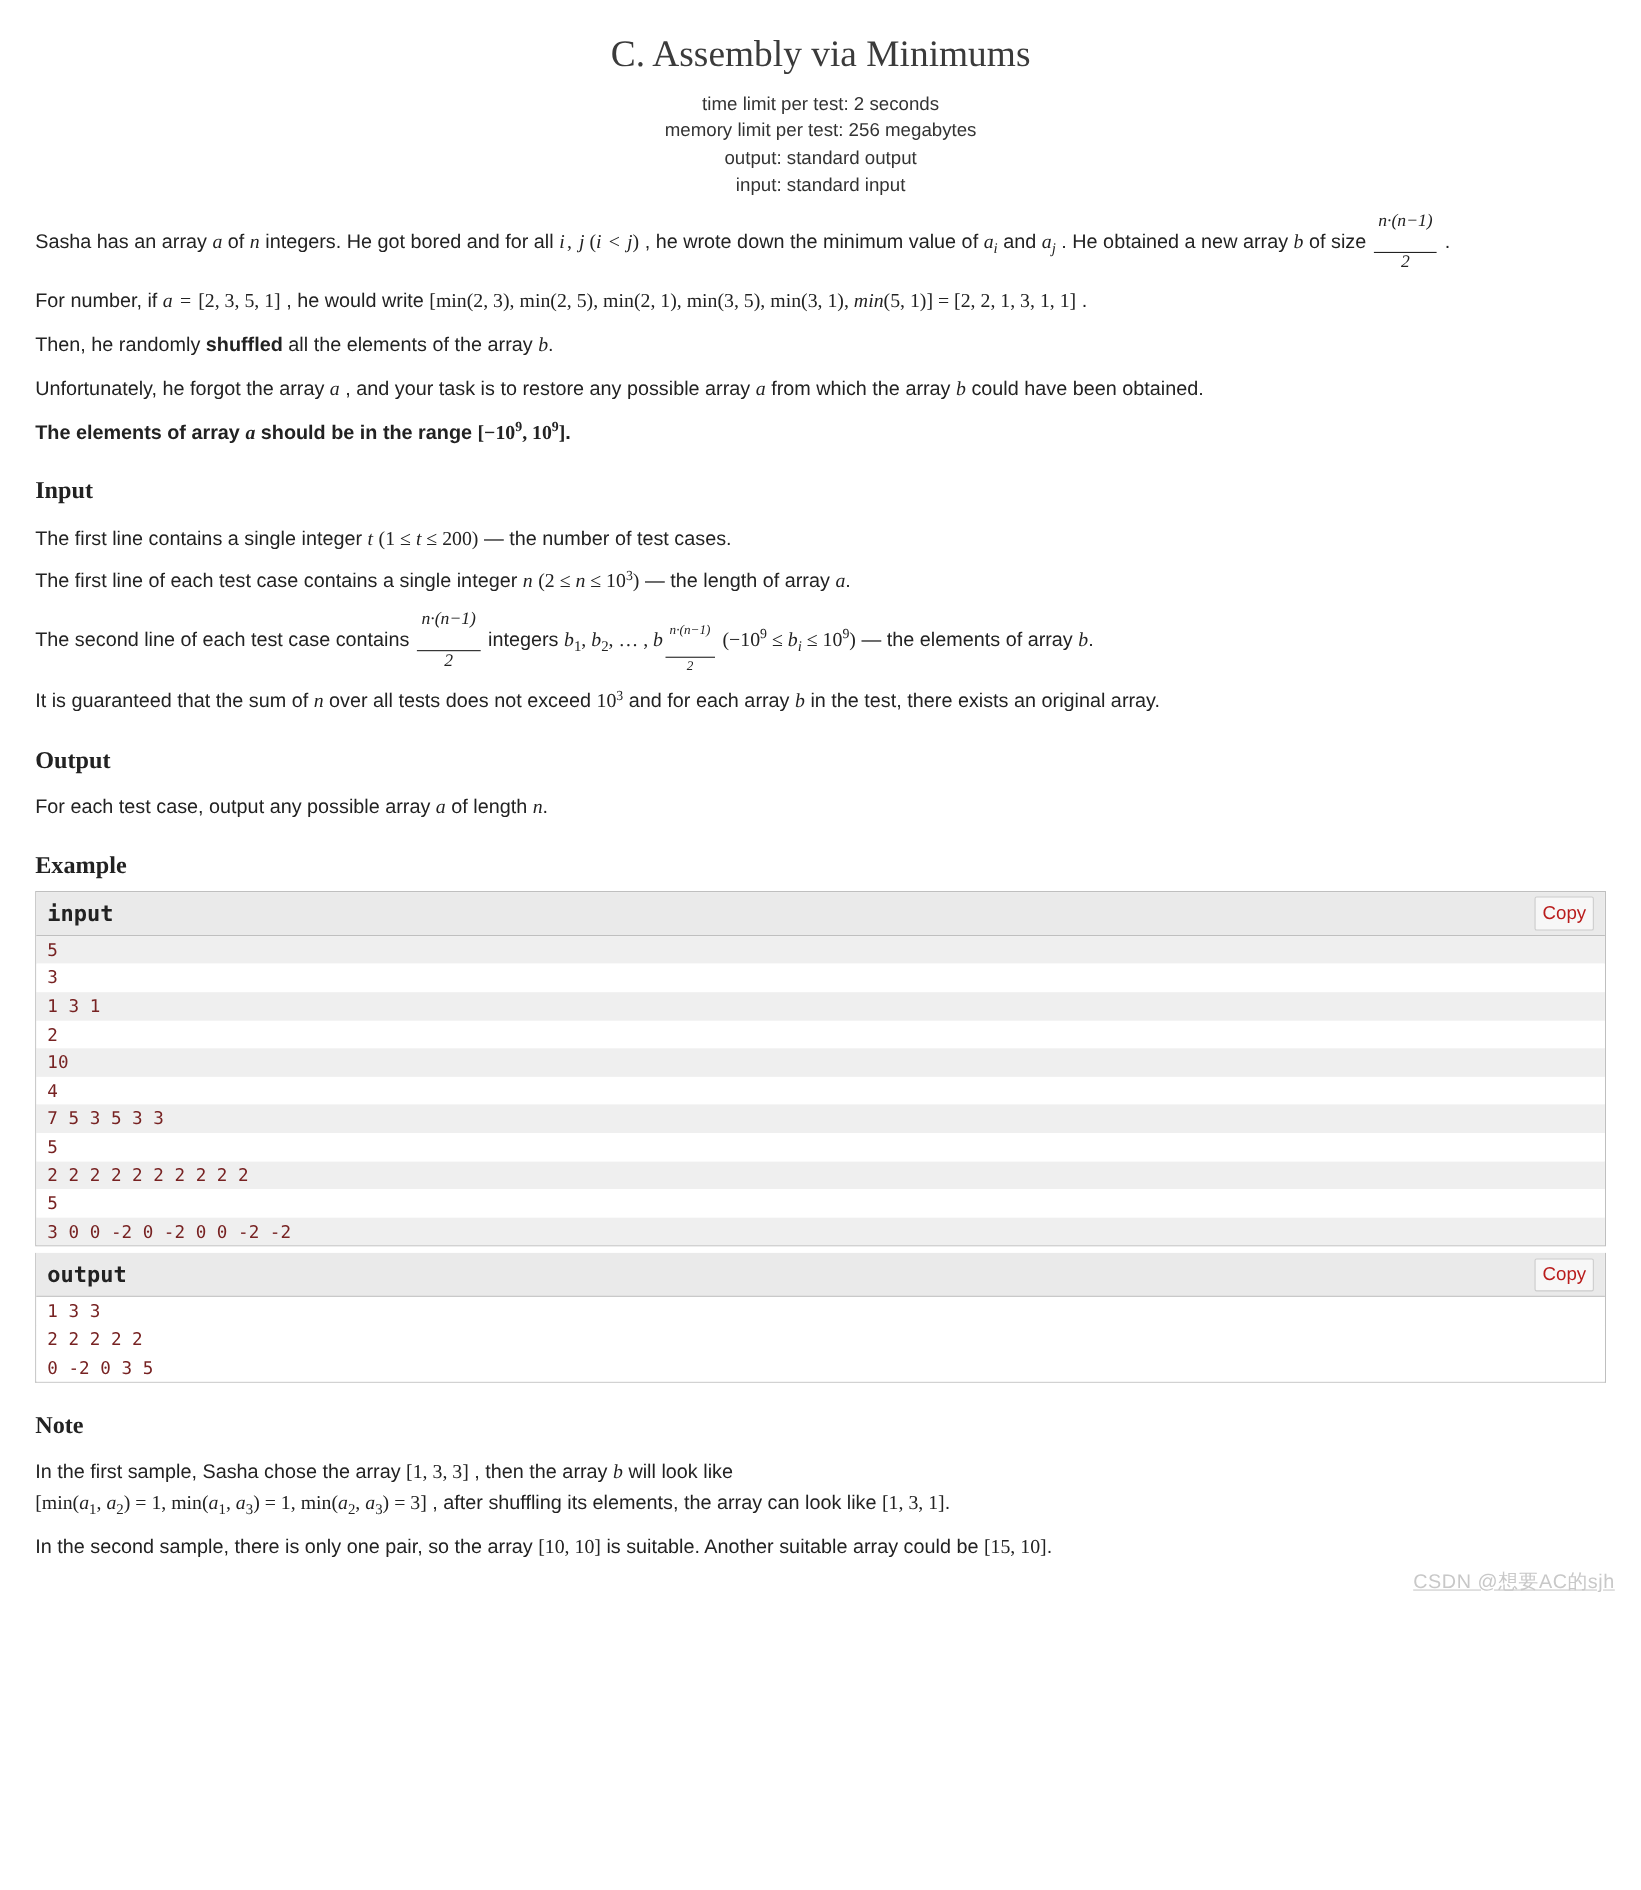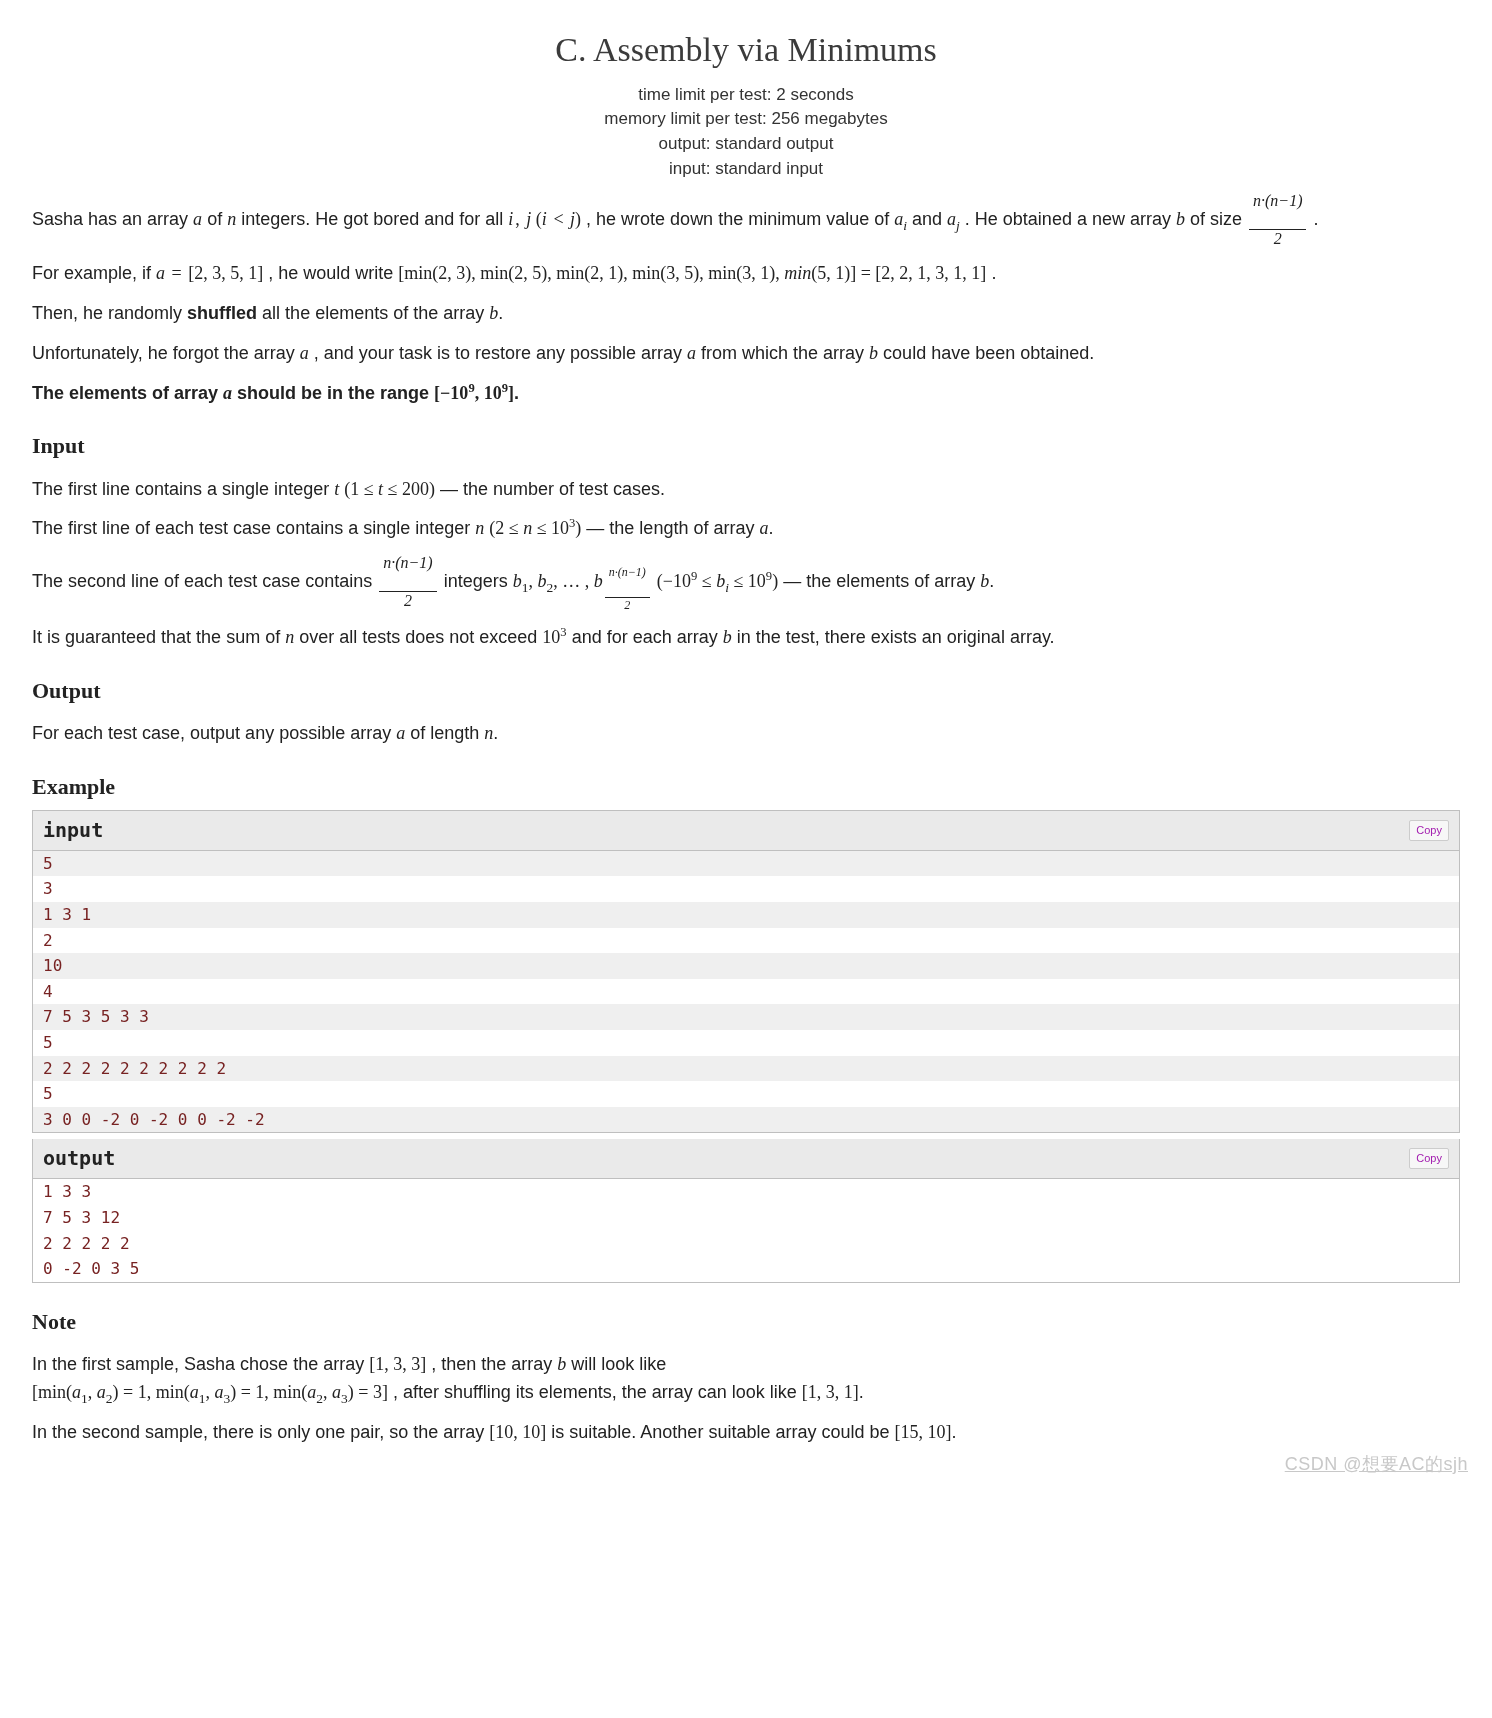--- a/index.html
+++ b/index.html
@@ -64,25 +64,25 @@
     padding:4px 10px;
     display:flex;
     justify-content:space-between;
     align-items:center;
     font-family:Consolas,Menlo,monospace;
     font-size:20px;
     font-weight:bold;
   }
   .copy-btn{
     font-family:Verdana,Arial,sans-serif;
-    font-size:11px;
+    font-size:17px;
     font-weight:normal;
     border:1px solid #ccc;
     background:#f7f7f7;
-    color:#a21caf;
+    color:#b91c1c;
     padding:1px 6px;
     border-radius:2px;
   }
   .ex-body{
     font-family:Consolas,Menlo,monospace;
     font-size:16px;
     color:#722;
   }
   .ex-body .row{
     padding:2px 10px;
@@ -126,21 +126,21 @@
   <span> and </span>
   <span class="math">a<sub>j</sub></span>
   <span>. He obtained a new array </span>
   <span class="math">b</span>
   <span> of size </span>
   <span class="math frac"><span class="num"><span>n</span>·(<span>n</span>−1)</span><span class="den">2</span></span>
   <span>.</span>
 </p>
 
 <p>
-  <span>For example, if </span>
+  <span>For number, if </span>
   <span class="math">a <span class="op">=</span> <span class="mn">[2, 3, 5, 1]</span></span>
   <span>, he would write </span>
   <span class="math"><span class="mn">[min(2, 3), min(2, 5), min(2, 1), min(3, 5), min(3, 1),</span> min<span class="mn">(5, 1)] = [2, 2, 1, 3, 1, 1]</span></span>
   <span>.</span>
 </p>
 
 <p>
   <span>Then, he randomly </span>
   <b>shuffled</b>
   <span> all the elements of the array </span>
@@ -229,21 +229,20 @@
     </div>
 </div>
 
 <div class="example-wrap" style="border-top:none">
   <div class="ex-head">
     <span>output</span>
     <span class="copy-btn">Copy</span>
   </div>
   <div class="ex-body out-body" id="ex-out">
       <div class="row">1 3 3</div>
-      <div class="row">7 5 3 12</div>
       <div class="row">2 2 2 2 2</div>
       <div class="row">0 -2 0 3 5</div>
     </div>
 </div>
 
 <div class="sec">Note</div>
 <p>
   <span>In the first sample, Sasha chose the array </span>
   <span class="math"><span class="mn">[1, 3, 3]</span></span>
   <span>, then the array </span>

